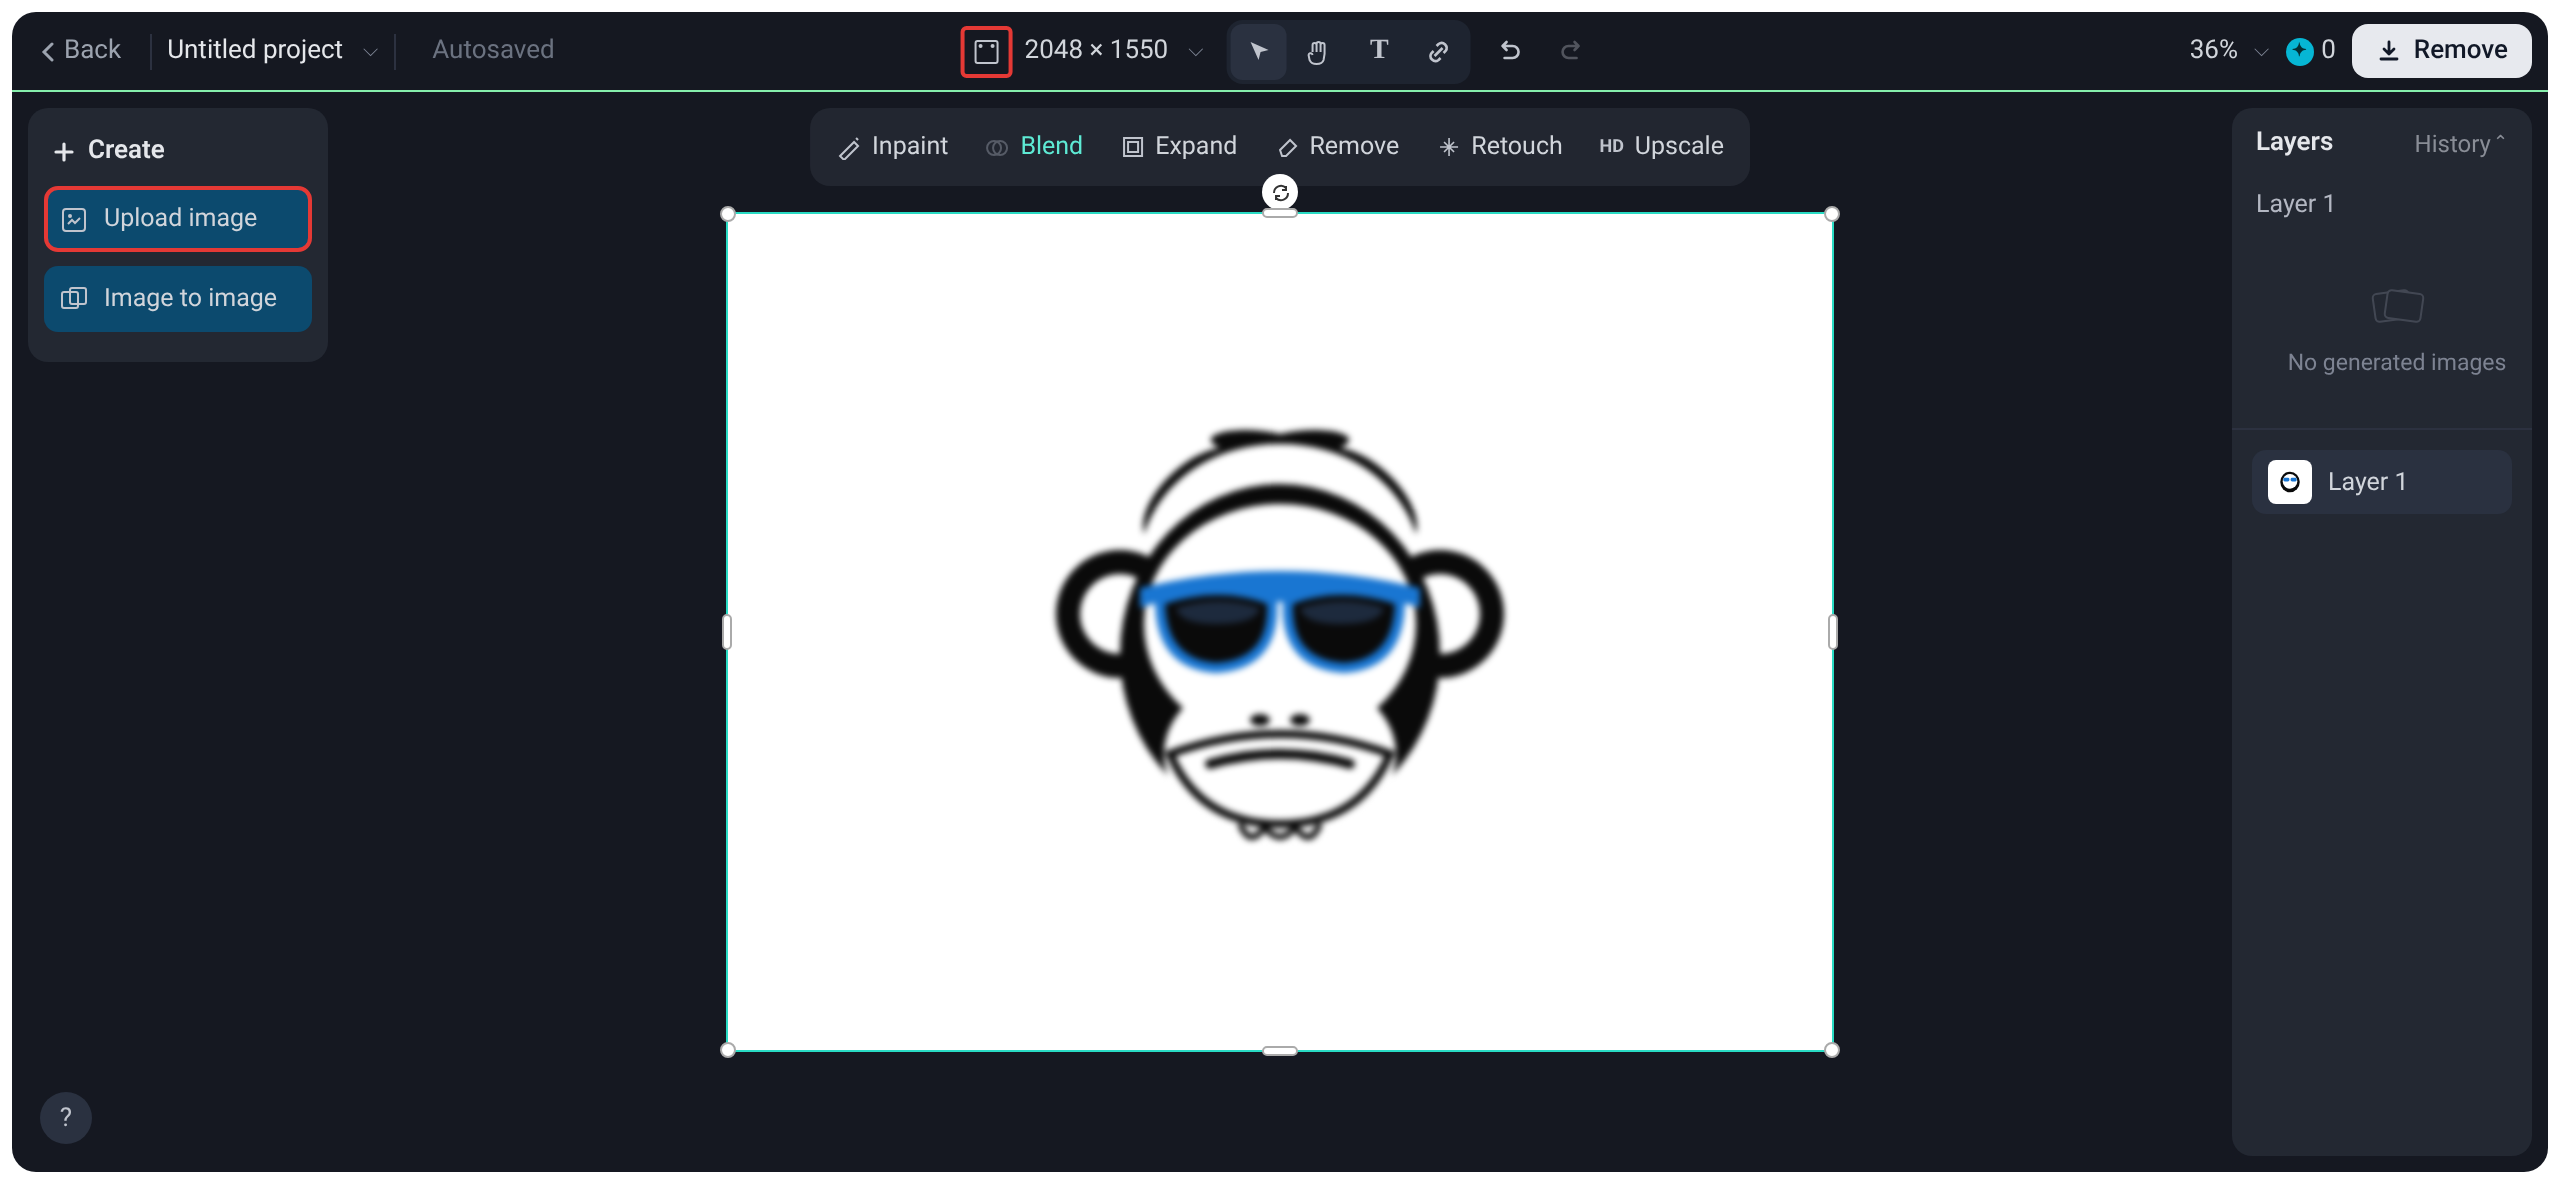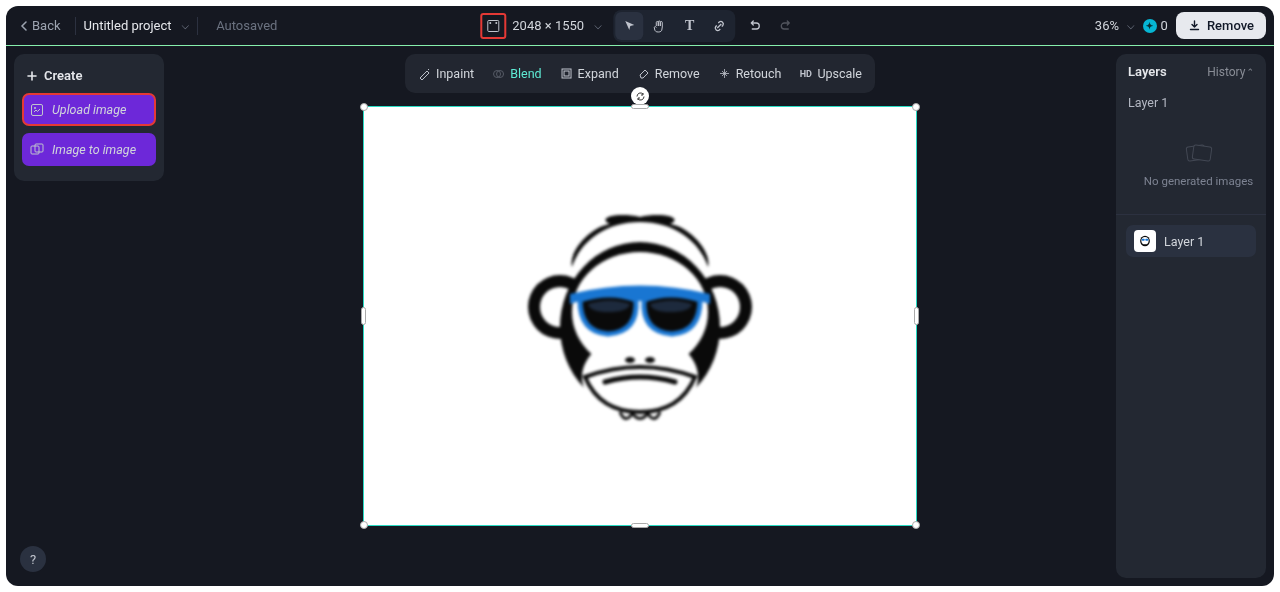--- a/index.html
+++ b/index.html
@@ -21,21 +21,21 @@
 .tool-btn.act { background:#2a3140; }
 .hist-btn { width:26px; height:26px; display:flex; align-items:center; justify-content:center; color:#7d8392; cursor:pointer; }
 .right-hdr { margin-left:auto; display:flex; align-items:center; gap:8px; }
 .zoom { color:#d1d5db; font-size:13px; display:flex; align-items:center; gap:4px; cursor:pointer; }
 .credit { display:flex; align-items:center; gap:4px; color:#d1d5db; font-size:13px; cursor:pointer; }
 .credit-ic { width:14px; height:14px; border-radius:50%; background:#06b6d4; display:flex; align-items:center; justify-content:center; color:#052e33; font-size:9px; font-weight:700; }
 .export { background:#e7e9ee; color:#111827; border:none; padding:6px 12px; border-radius:8px; font-size:13px; font-weight:500; display:flex; align-items:center; gap:6px; cursor:pointer; }
 .body { flex:1; display:flex; position:relative; overflow:hidden; }
 .leftpanel { width:150px; margin:8px 0 0 8px; background:#232832; border-radius:10px; padding:8px; height:fit-content; }
 .lp-hdr { display:flex; align-items:center; gap:6px; color:#e5e7eb; font-weight:600; font-size:13px; padding:6px 4px 10px; }
-.lp-btn { display:flex; align-items:center; gap:8px; background:#6d28d9; color:#d1d5db; font-size:12.5px; padding:9px 8px; border-radius:7px; cursor:pointer; margin-bottom:7px;font-style:italic; }
+.lp-btn { display:flex; align-items:center; gap:8px; background:#0c4a6e; color:#d1d5db; font-size:12.5px; padding:9px 8px; border-radius:7px; cursor:pointer; margin-bottom:7px; }
 .lp-btn.hl { border:2px solid #e53935; padding:7px 6px; }
 .lp-ic { width:14px; height:14px; display:flex; align-items:center; justify-content:center; }
 .canvas-area { flex:1; position:relative; }
 .toolbar { position:absolute; top:8px; left:50%; transform:translateX(-50%); background:rgba(35,40,50,0.9); border-radius:10px; display:flex; align-items:flex-start; padding:4px; gap:0; }
 .tb-btn { display:flex; align-items:center; gap:5px; color:#d1d5db; font-size:12.5px; padding:8px 9px; border-radius:6px; cursor:pointer; white-space:nowrap; }
 .tb-btn.dis { color:#5eead4; cursor:default; }
 .tb-ic { width:13px; height:13px; display:flex; align-items:center; justify-content:center; }
 .canvas-wrap { position:absolute; top:60px; left:50%; transform:translateX(-50%); }
 .refresh-badge { position:absolute; top:-19px; left:50%; transform:translateX(-50%); width:18px; height:18px; background:#fff; border-radius:50%; display:flex; align-items:center; justify-content:center; color:#333; font-size:10px; cursor:pointer; }
 .canvas { width:554px; height:420px; background:#fff; border:1px solid #29dbc4; position:relative; border-radius:1px; }

